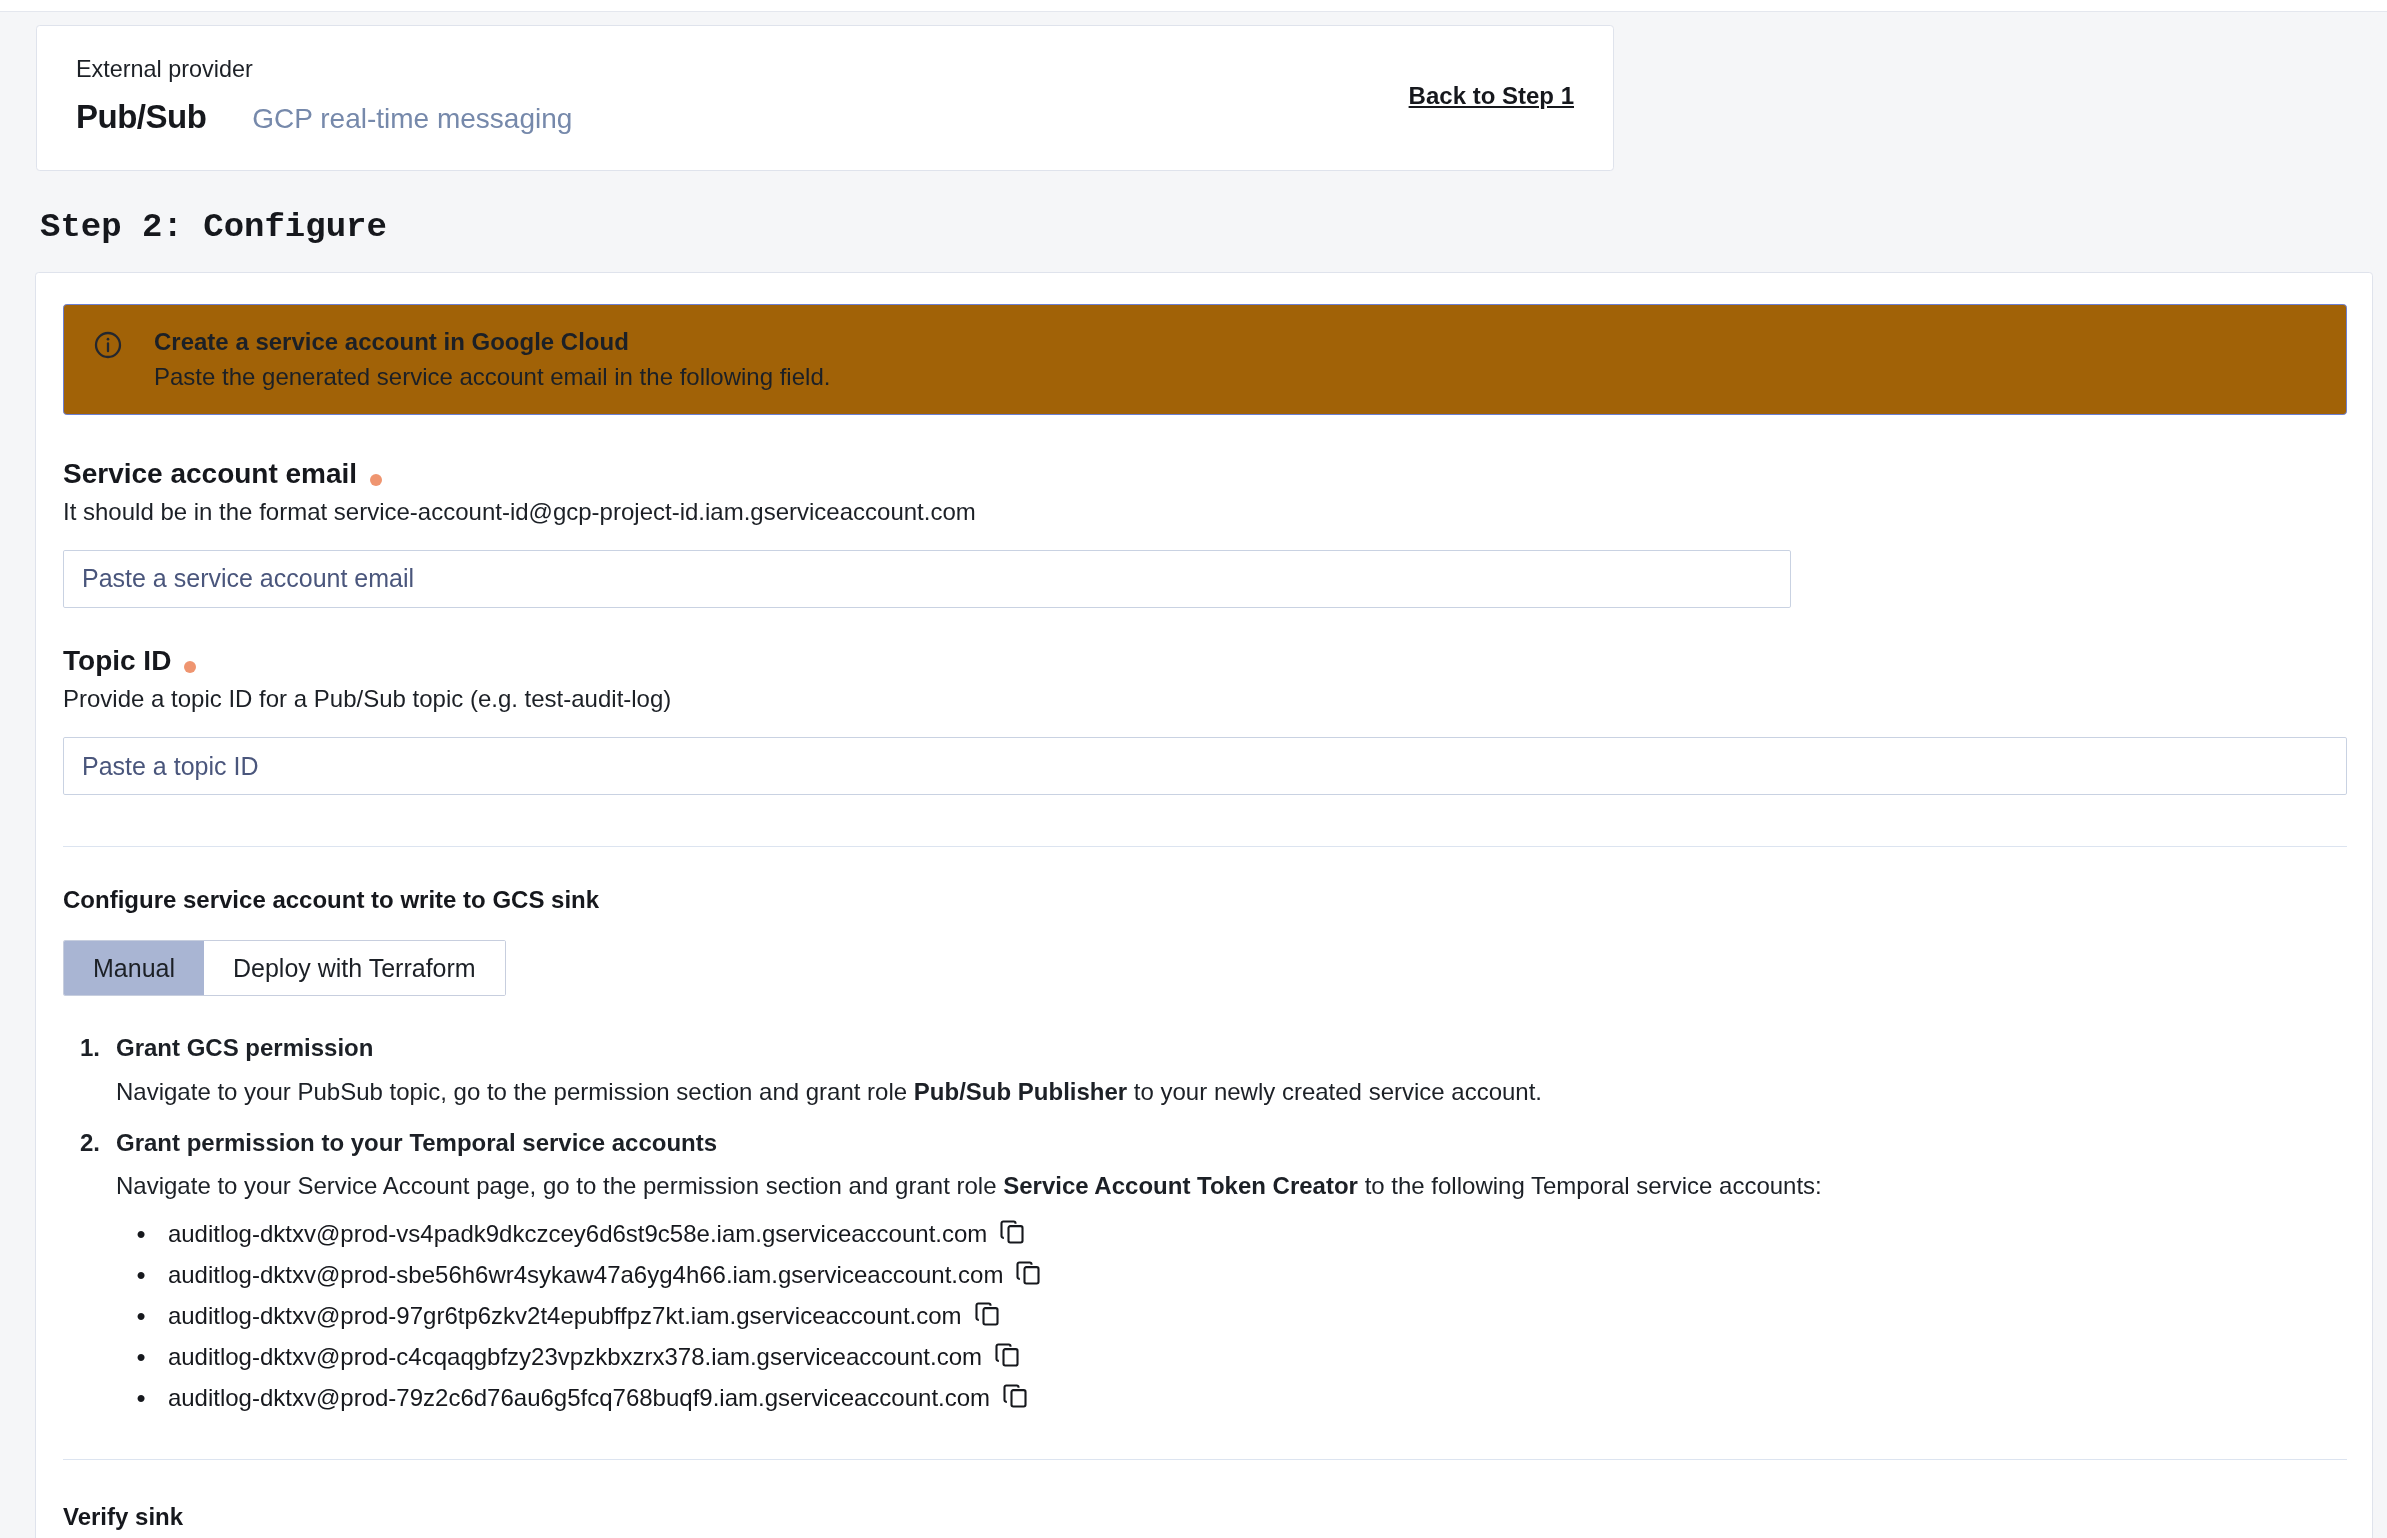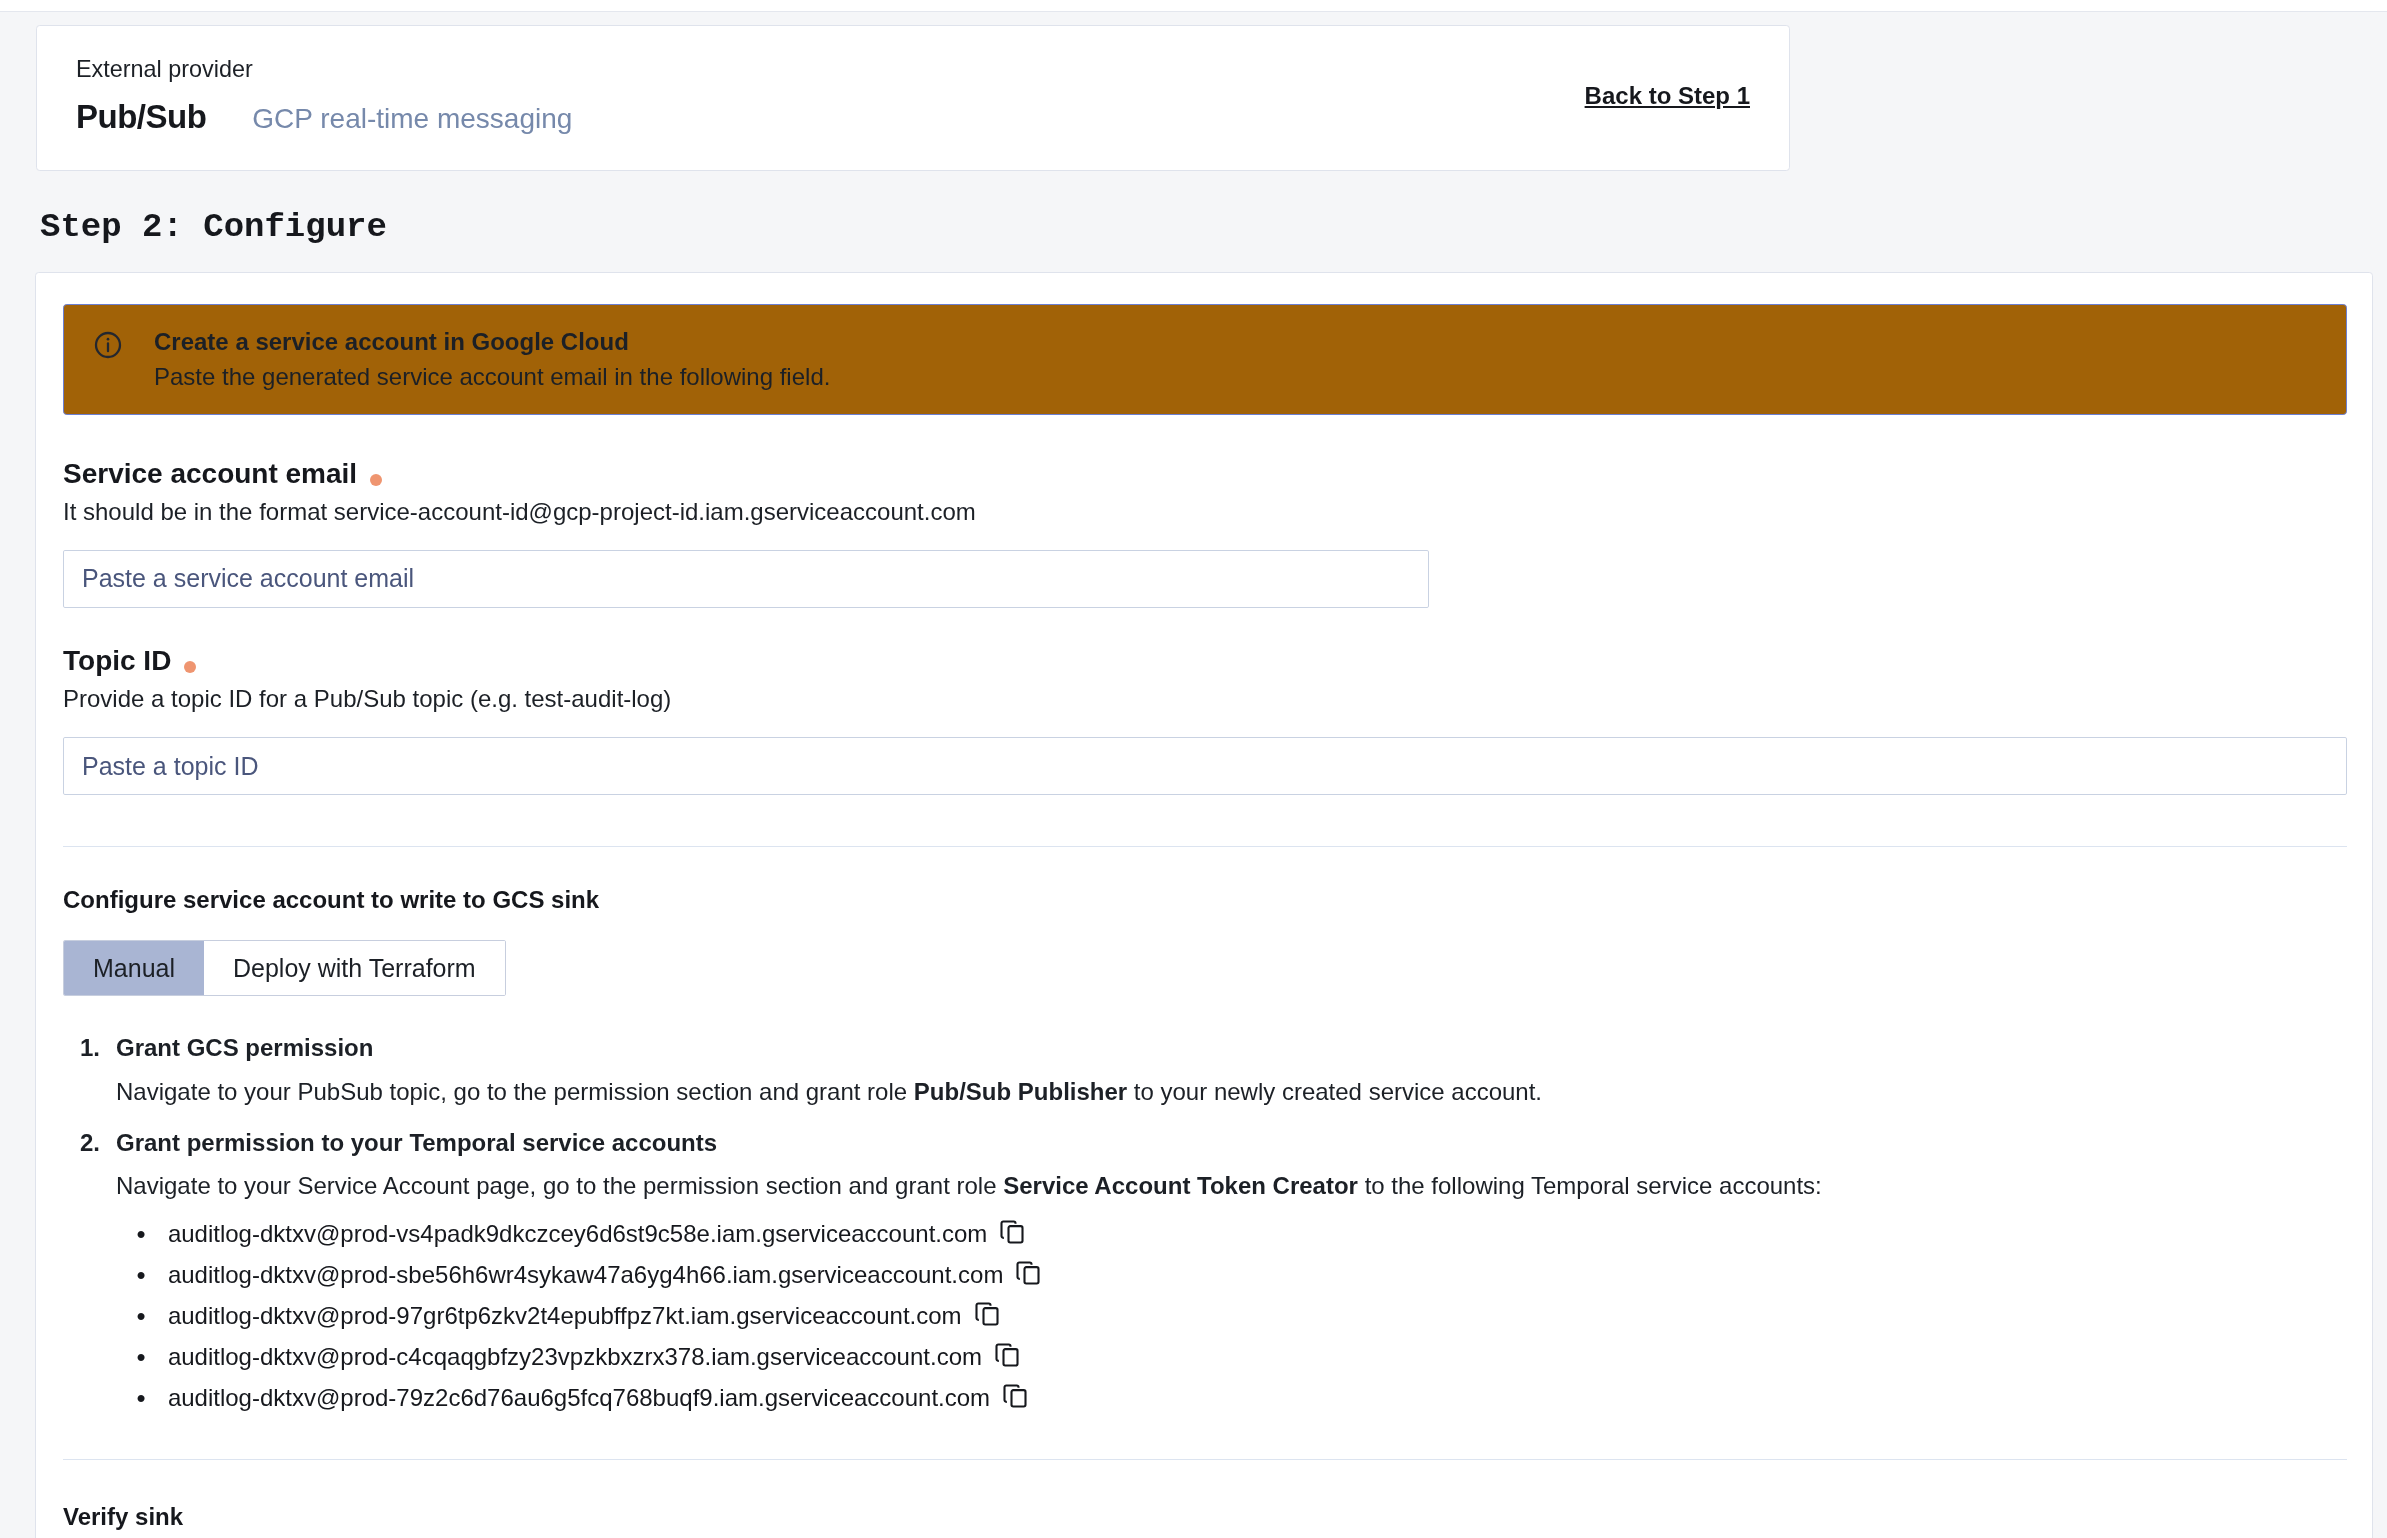--- a/index.html
+++ b/index.html
@@ -8,21 +8,21 @@
     font-family:"Liberation Sans", sans-serif;
     background:#f5f6f8;
     color:#1c2026;
     font-size:24px;
   }
   .top-strip { height:12px; background:#ffffff; border-bottom:0.9px solid #e4e7ee; }
 
   
   .header-card {
     margin:13px 0 0 36px;
-    width:1754px;
+    width:1578px;
     background:#ffffff;
     border:0.9px solid #dfe3ec;
     border-radius:3.7px;
     padding:30px 39px 34px 39px;
     display:flex;
     justify-content:space-between;
   }
   .eyebrow { font-size:23.4px; color:#1c2026; }
   .provider-row { margin-top:15px; display:flex; align-items:baseline; gap:19px; }
   .provider-name { font-size:33px; font-weight:700; letter-spacing:-0.5px; color:#16181d; }
@@ -80,21 +80,21 @@
     border:0.9px solid #c9d2e2;
     border-radius:1.9px;
     background:#ffffff;
     font-family:"Liberation Sans", sans-serif;
     font-size:25px;
     color:#1c2026;
     padding:0 18px;
     outline:none;
   }
   .text-input::placeholder { color:#4a567c; opacity:1; }
-  .input-email { width:1366px; }
+  .input-email { width:1728px; }
   .input-topic { width:100%; }
 
   .divider { border:none; border-top:0.9px solid #dce4f0; margin-top:51px; }
 
   .section-title { margin-top:39px; font-size:24px; font-weight:700; color:#16181d; }
 
   .tab-group {
     margin-top:26px;
     display:inline-flex;
     border:0.9px solid #c7cede;

